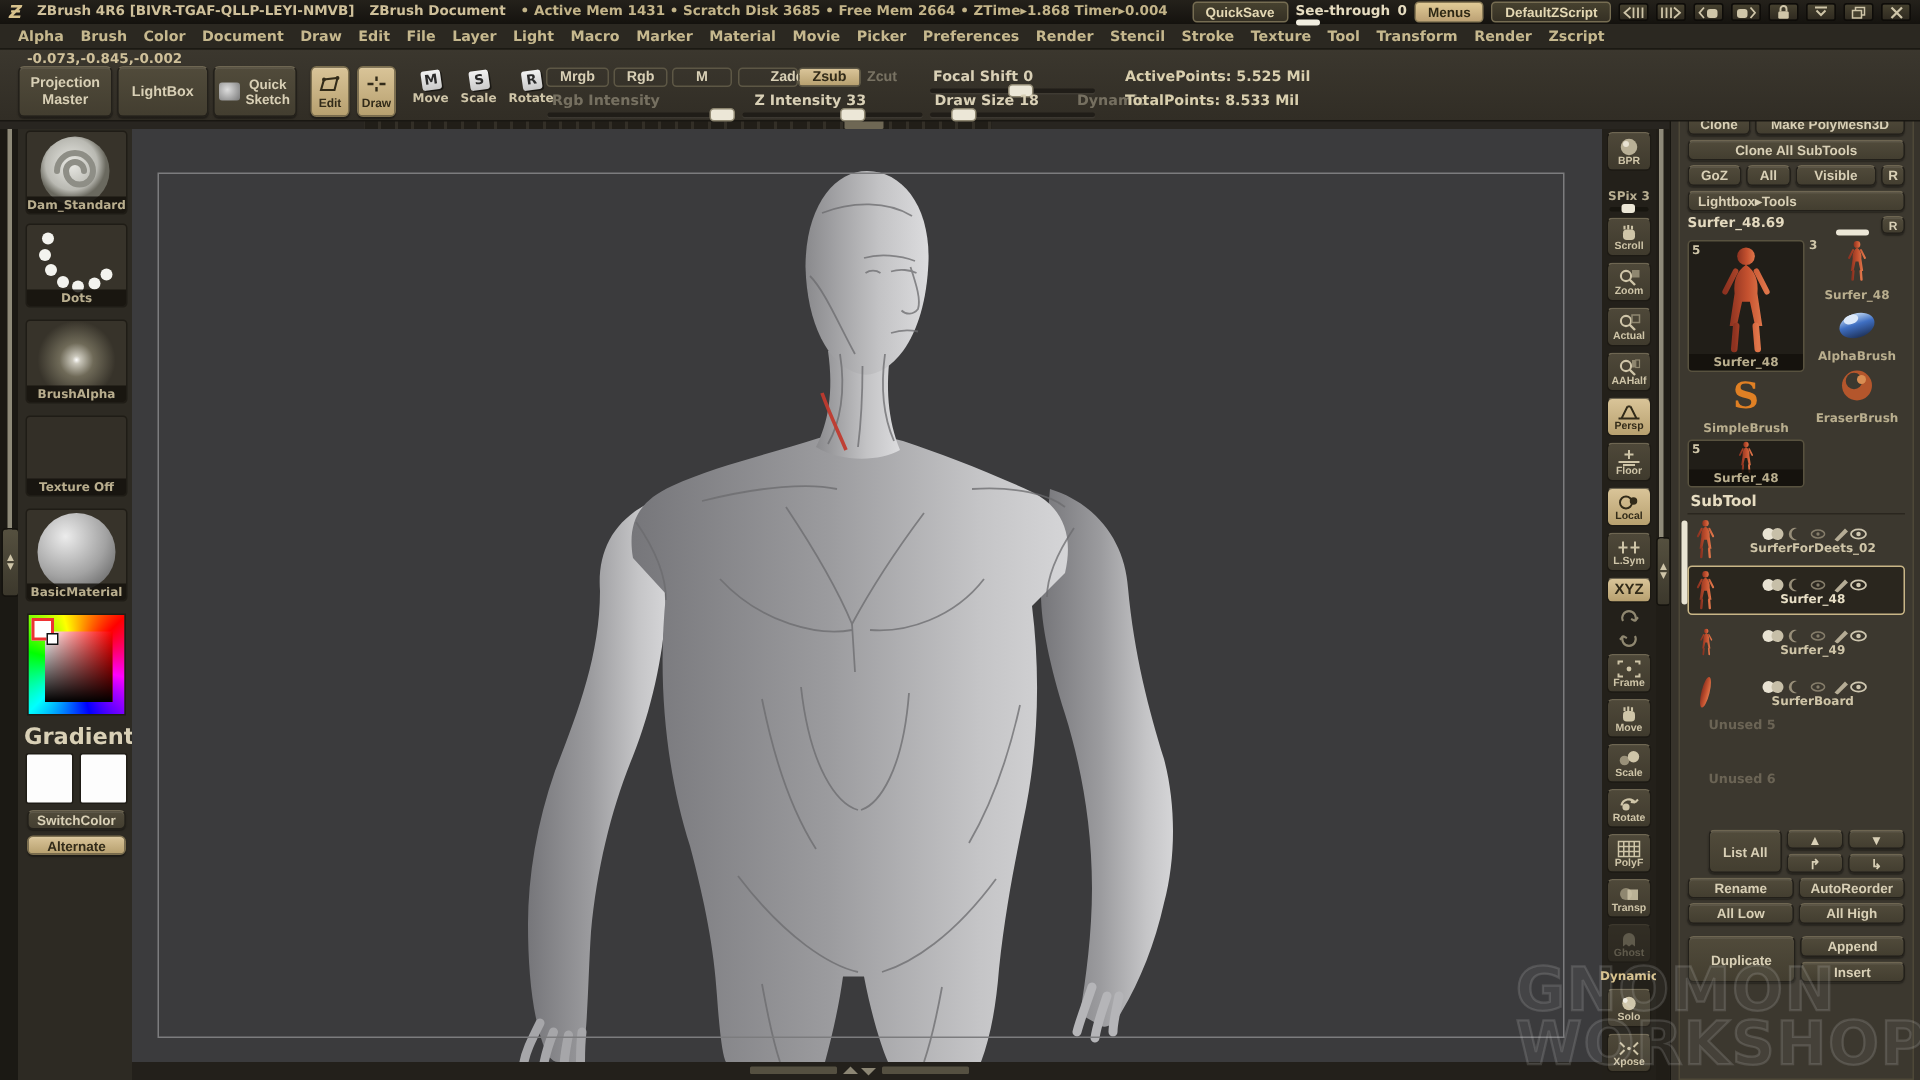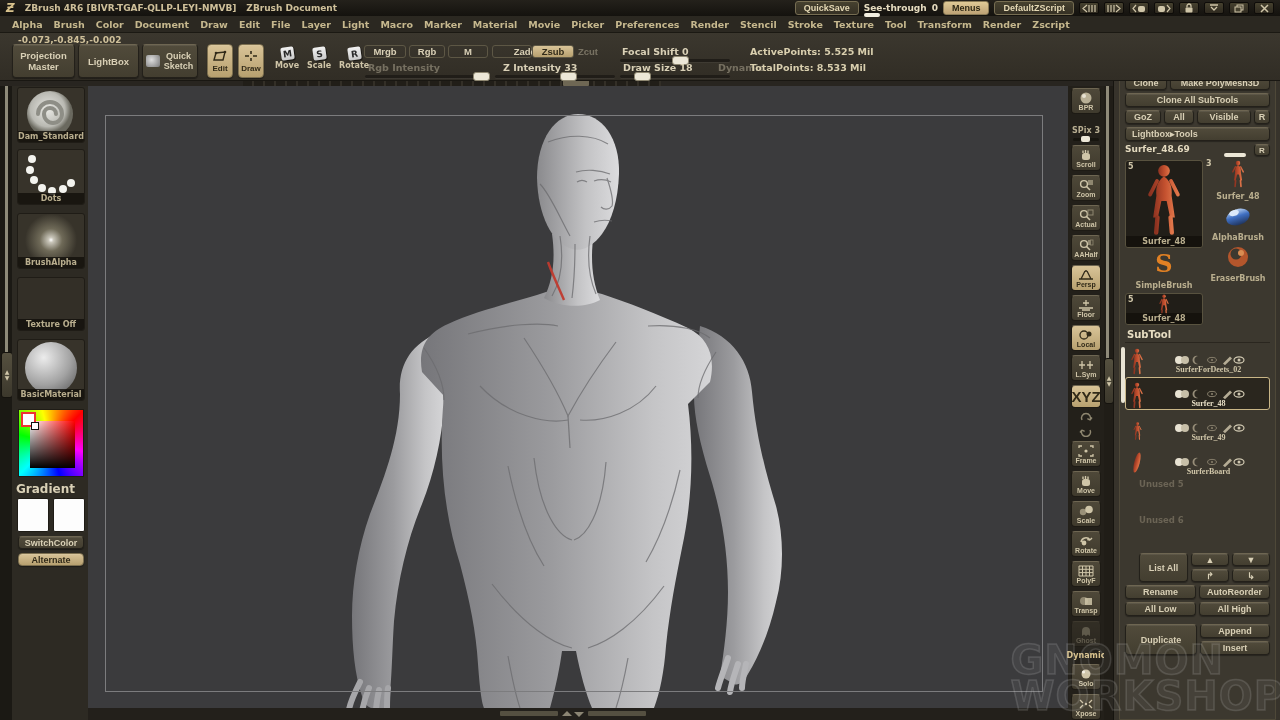--- a/index.html
+++ b/index.html
@@ -62,21 +62,21 @@
   .tlabel{position:absolute;left:0;right:0;bottom:0;background:rgba(18,16,11,.82);color:#b9ae8e;
     font-size:8px;font-weight:bold;text-align:center;padding:1px 0;}
   .sphere{width:52px;height:52px;border-radius:50%;margin:2px auto;
     background:radial-gradient(circle at 36% 30%,#ececec,#a2a2a2 55%,#4f4f4f 100%);}
   .cpick{position:relative;width:64px;height:66px;border:1px solid #1f1c16;flex:none;
     background:conic-gradient(from 45deg,#ff0000,#ff00ff,#0000ff,#00ffff,#00ff00,#ffff00,#ff0000);}
   .sv{position:absolute;left:11px;top:11px;right:8px;bottom:8px;
     background:linear-gradient(to top,#000,rgba(0,0,0,0)),linear-gradient(to right,#fff,#f00);}
   .csw{position:absolute;left:2px;top:2px;width:11px;height:11px;background:#fff;border:2px solid #e33;}
   .svdot{position:absolute;left:12px;top:12px;width:6px;height:6px;border:1px solid #111;background:#fff;}
-  .gradlbl{font-size:12px;font-weight:bold;color:#d9d0b6;align-self:flex-start;margin:5px 0 2px 4px;}
+  .gradlbl{font-size:15px;font-weight:bold;color:#d9d0b6;align-self:flex-start;margin:5px 0 2px 4px;}
   .swatches{display:flex;gap:4px;}
   .swatch{width:30px;height:32px;background:#fdfdfd;border:1px solid #1f1c16;border-radius:2px;}
   .traybtn{width:66px;height:13px;margin-top:4px;font-size:9px;}
   
   .canvas{position:absolute;left:88px;top:86px;width:980px;height:622px;background:#3b3b3d;z-index:1;}
   .frame{position:absolute;left:17px;top:29px;width:936px;height:575px;border:1px solid #7c7c7e;}
   .bstrip{position:absolute;left:88px;top:708px;width:980px;height:12px;background:#23201b;z-index:2;}
   .bseg{position:absolute;top:3px;height:5px;background:#555041;border-radius:1px;}
   .tri{position:absolute;width:0;height:0;border-left:5px solid transparent;border-right:5px solid transparent;}
   
@@ -104,22 +104,22 @@
   .ttool .bar{position:absolute;right:24px;bottom:0;width:22px;height:4px;background:#ece7d7;border-radius:2px;}
   .thumbgrid{display:flex;gap:3px;}
   .bigthumb{position:relative;width:76px;height:86px;background:#211e18;border:1px solid #58523f;
     border-radius:3px;overflow:hidden;flex:none;}
   .badge{position:absolute;left:2px;top:1px;font-size:8px;font-weight:bold;color:#cfc5a8;z-index:2;}
   .minithumb{position:relative;text-align:center;}
   .minithumb .ml{font-size:8px;font-weight:bold;color:#b9ae8e;display:block;}
   .sthead{font-size:10px;font-weight:bold;color:#e7ddc2;margin:4px 0 2px 2px;}
   .stlist{position:relative;border-top:1px solid #2a261f;}
   .stscroll{position:absolute;left:-4px;top:4px;width:4px;height:56px;background:#e9e4d4;border-radius:2px;}
-  .strow{position:relative;display:flex;height:31px;align-items:flex-end;border:1px solid transparent;
-    border-radius:3px;margin-bottom:1px;font-family:Liberation Serif, serif;}
+  .strow{position:relative;display:flex;height:31px;align-items:center;border:1px solid transparent;
+    border-radius:3px;margin-bottom:1px;}
   .strow.sel{background:#2a261e;border-color:#c9b687;}
   .stthumb{width:22px;display:flex;align-items:center;justify-content:center;flex:none;}
   .strowr{flex:1;display:flex;flex-direction:column;align-items:center;justify-content:space-between;padding:2px 0 1px;}
   .stname{font-size:8px;font-weight:bold;color:#cfc5a8;}
   .unused{height:36px;display:flex;align-items:flex-start;padding-left:14px;font-size:8.5px;
     font-weight:bold;color:#6b6455;}
   .arrowbtn{width:38px;height:13px;font-size:9px;flex:none;}
   .wmark{position:absolute;right:-4px;bottom:6px;z-index:60;pointer-events:none;text-align:left;
     font-size:40px;line-height:36px;font-weight:bold;letter-spacing:1px;
     color:rgba(225,225,225,0.06);-webkit-text-stroke:1.5px rgba(225,225,225,0.15);white-space:nowrap;}
@@ -160,20 +160,21 @@
         <ellipse cx="66" cy="5" rx="5" ry="3.1" fill="none" stroke="#cfc7b0" stroke-width="1.2"></ellipse>
         <circle cx="66" cy="5" r="1.5" fill="#cfc7b0"></circle>
       </symbol>
     </defs>
   </svg>
 
   <div class="titlebar">
     <span class="zlogo">Ƶ</span>
     <span>ZBrush 4R6 [BIVR-TGAF-QLLP-LEYI-NMVB]</span>
     <span>ZBrush Document</span>
+    <span style="color:#c3b489;">• Active Mem 1431  • Scratch Disk 3685  • Free Mem 2664  • ZTime▸1.868  Timer▸0.004</span>
     <div class="tb-right">
       <button class="tbtn">QuickSave</button>
       <div class="seethru">
         <span>See-through</span>
         <span>0</span>
         <i class="sthandle"></i>
       </div>
       <button class="tbtn on">Menus</button>
       <button class="tbtn">DefaultZScript</button>
       <button class="tico">
@@ -502,21 +503,21 @@
           <circle cx="11" cy="5" r="2.5" fill="#322b19"></circle>
         </svg>
       <span>Local</span>
     </button>
     <button class="shbtn">
       <svg width="16" height="12">
           <path d="M4,2 v8 M1,6 h6 M12,2 v8 M9,6 h6" stroke="#cfc5a8" stroke-width="1.3"></path>
         </svg>
       <span>L.Sym</span>
     </button>
-    <button class="shbtn on" style="min-height:16px;flex-direction:row;font-size:15px;">
+    <button class="shbtn on" style="min-height:16px;flex-direction:row;font-size:10px;">
       <span>XYZ</span>
     </button>
     <svg width="14" height="11">
         <path d="M3,8 a4.5,4.5 0 1 1 8,0" fill="none" stroke="#8f8770" stroke-width="1.4"></path>
         <path d="M11,8 l2,-2.5 M11,8 l-2.6,-1.4" stroke="#8f8770" stroke-width="1.4"></path>
       </svg>
     <svg width="14" height="11">
         <path d="M11,3 a4.5,4.5 0 1 1 -8,0" fill="none" stroke="#8f8770" stroke-width="1.4"></path>
         <path d="M3,3 l-2,2.5 M3,3 l2.6,1.4" stroke="#8f8770" stroke-width="1.4"></path>
       </svg>

